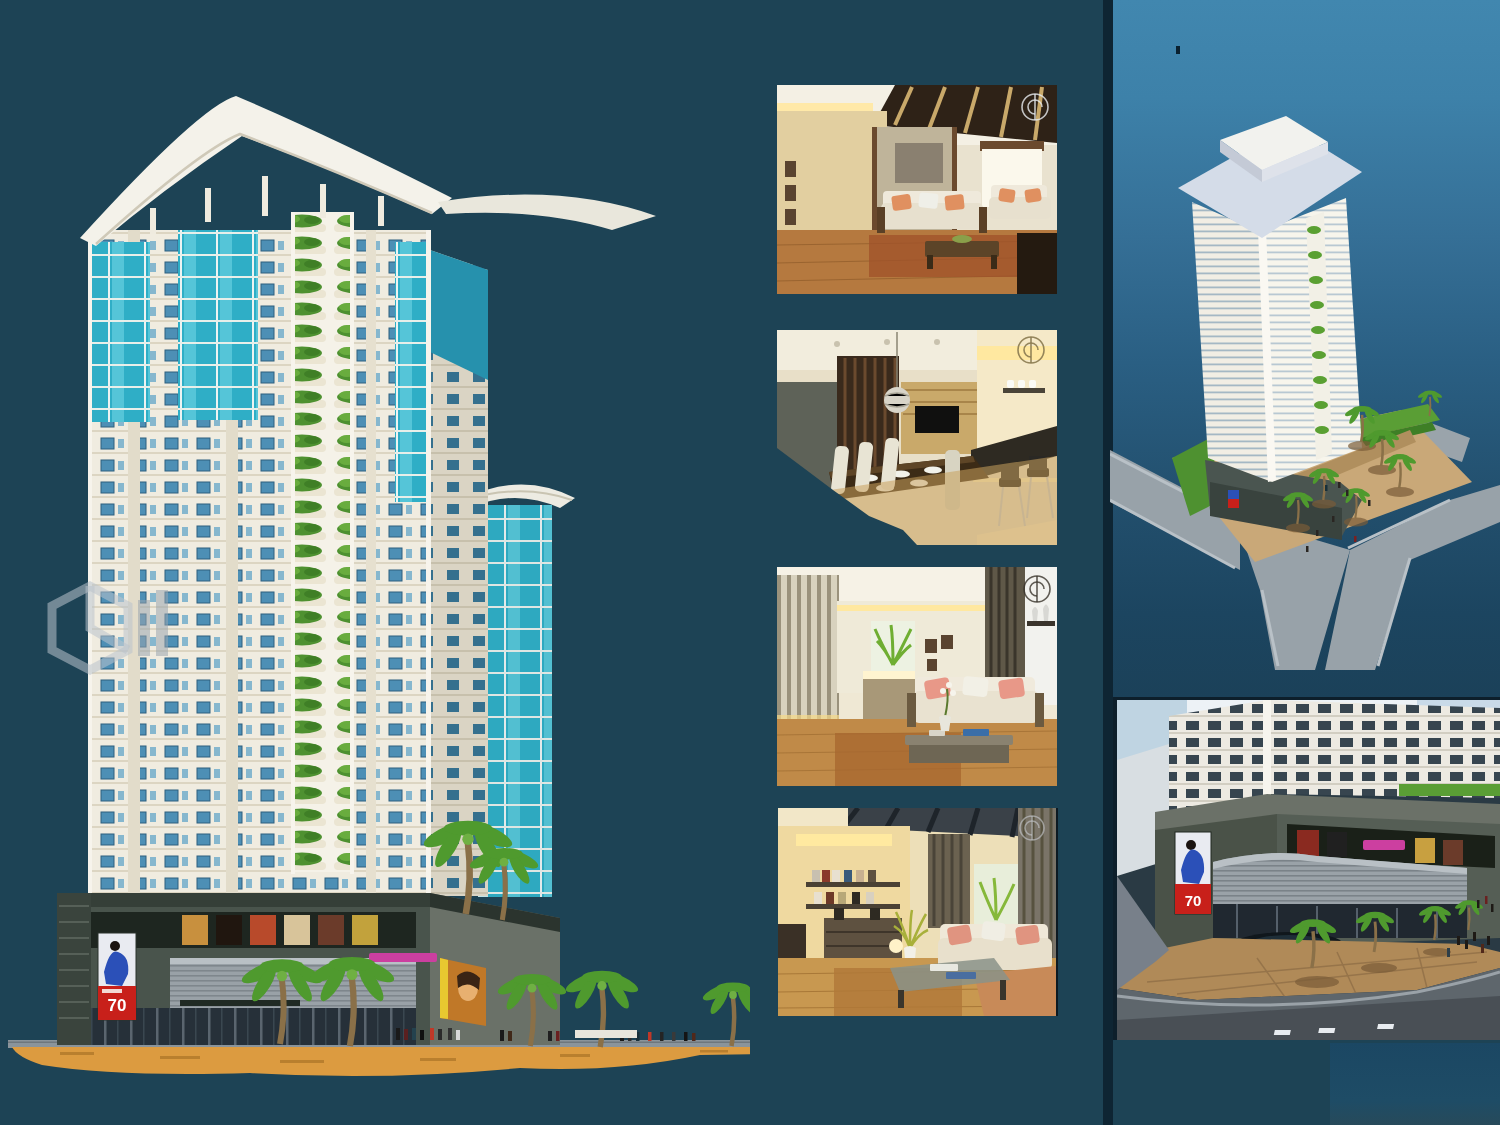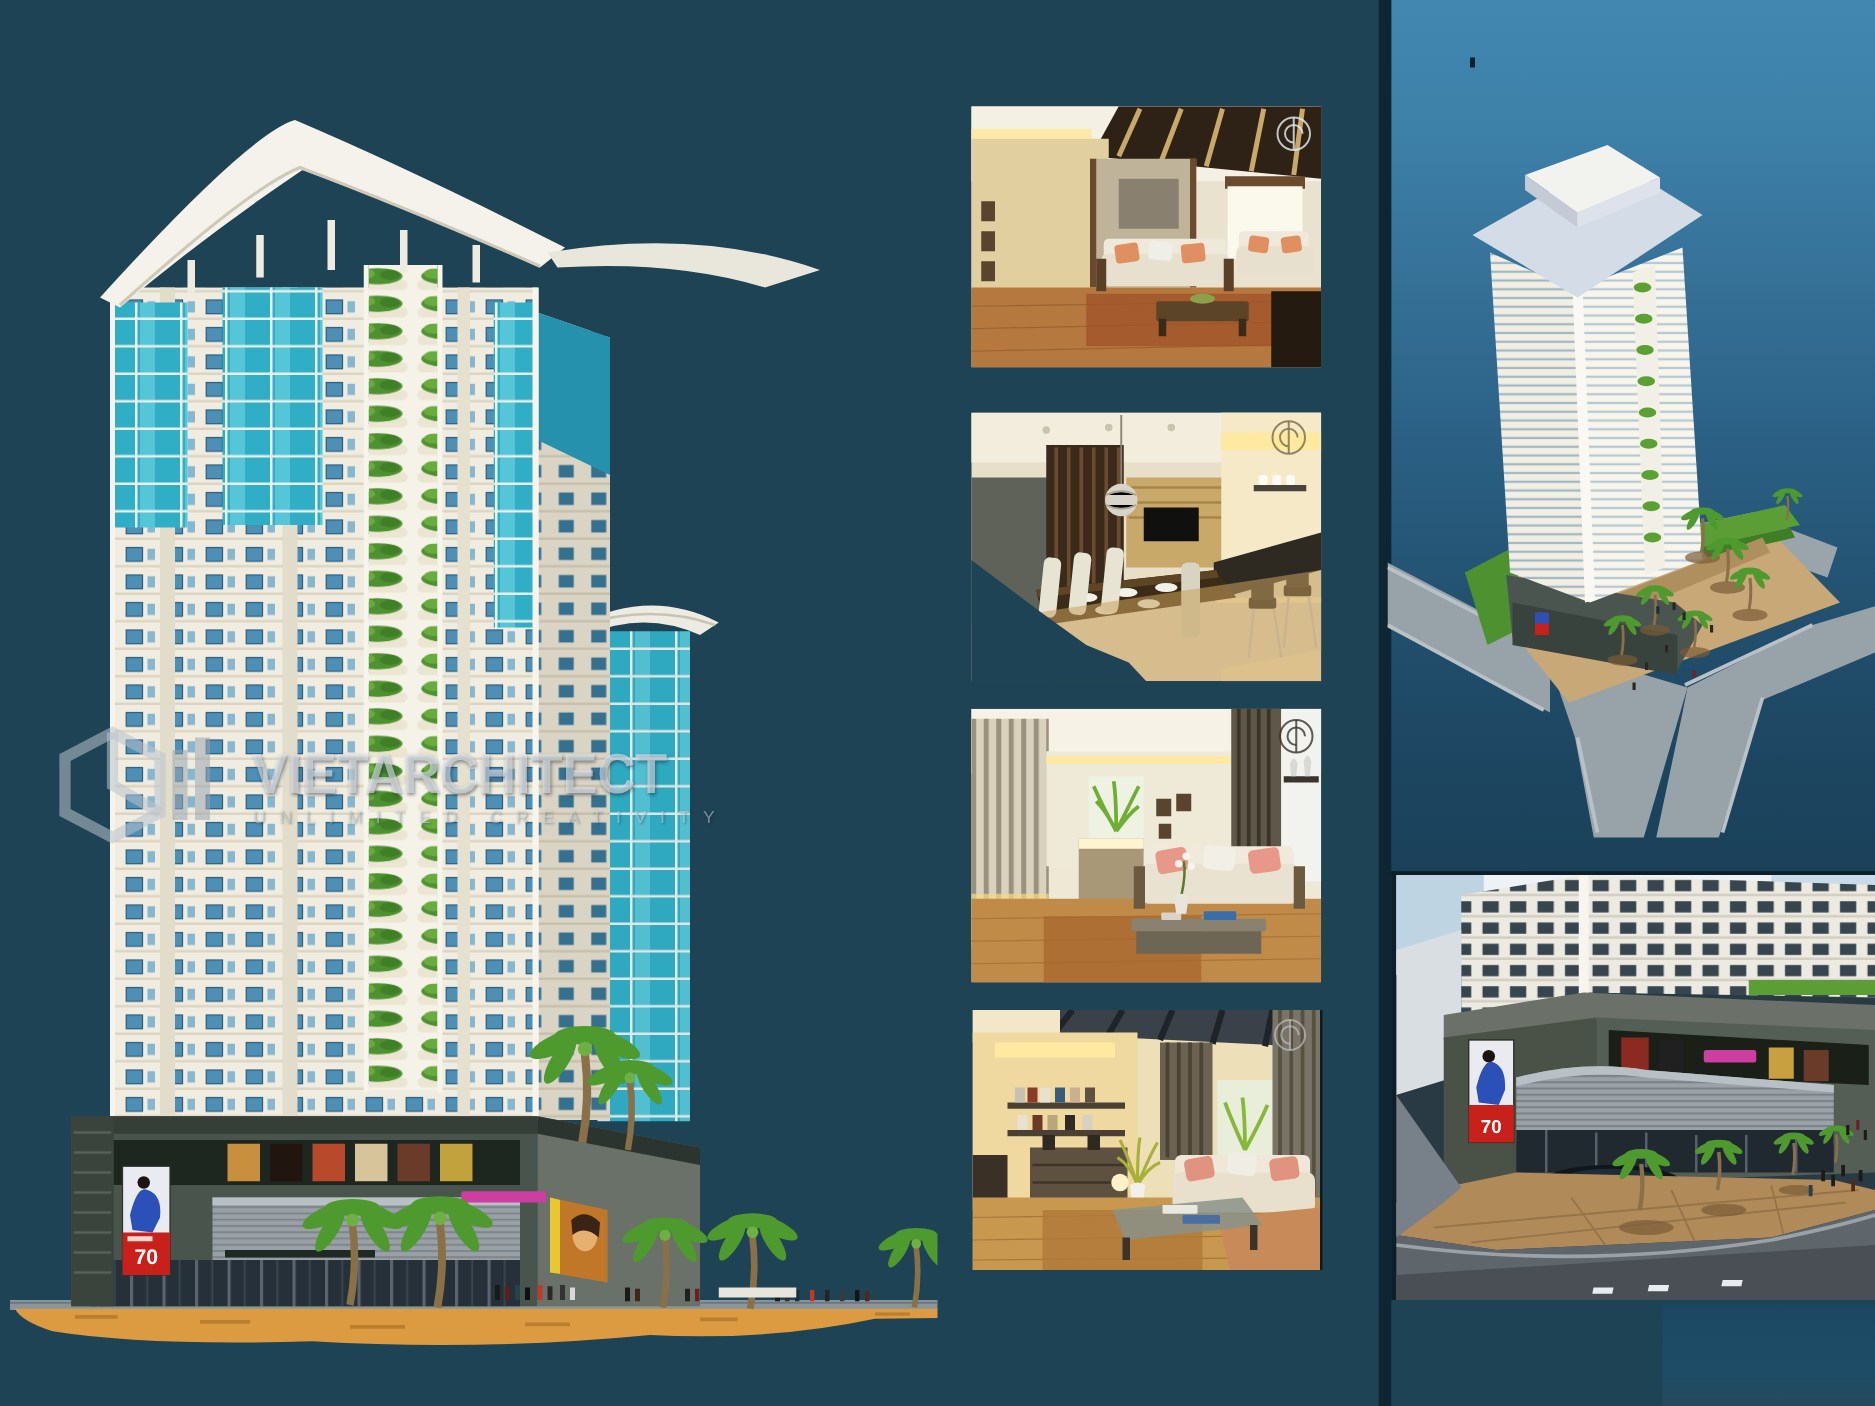--- a/index.html
+++ b/index.html
@@ -235,24 +235,20 @@
     <svg width="150" height="100" viewBox="0 0 150 100">
       <g fill="none" stroke="#B9C3CC" stroke-opacity="0.55" stroke-width="9">
         <path d="M14,28 L52,8 L90,28 L90,72 L52,92 L14,72 Z"></path>
         <path d="M52,8 L52,50 L90,72"></path>
       </g>
       <g fill="#9AA5AE" fill-opacity="0.55">
         <rect x="100" y="22" width="12" height="56"></rect>
         <rect x="118" y="12" width="12" height="66"></rect>
       </g>
     </svg>
-    <div class="wm-text">
-      <div class="wm-brand">VIETARCHITECT</div>
-      <div class="wm-tagline">UNLIMITED CREATIVITY</div>
-    </div>
   </div>
 
   <figure class="interior" style="left:777px;top:85px;height:209px">
     <svg width="280" height="209" viewBox="0 0 280 209">
       <rect width="280" height="209" fill="#E9E2CF"></rect>
       <rect width="280" height="60" fill="#F4F0E4"></rect>
       <polygon points="118,0 280,0 280,58 96,40" fill="#2E2217"></polygon>
       <g stroke="#C9A96A" stroke-width="4">
         <line x1="135" y1="2" x2="118" y2="40"></line>
           <line x1="168" y1="2" x2="152" y2="44"></line>

